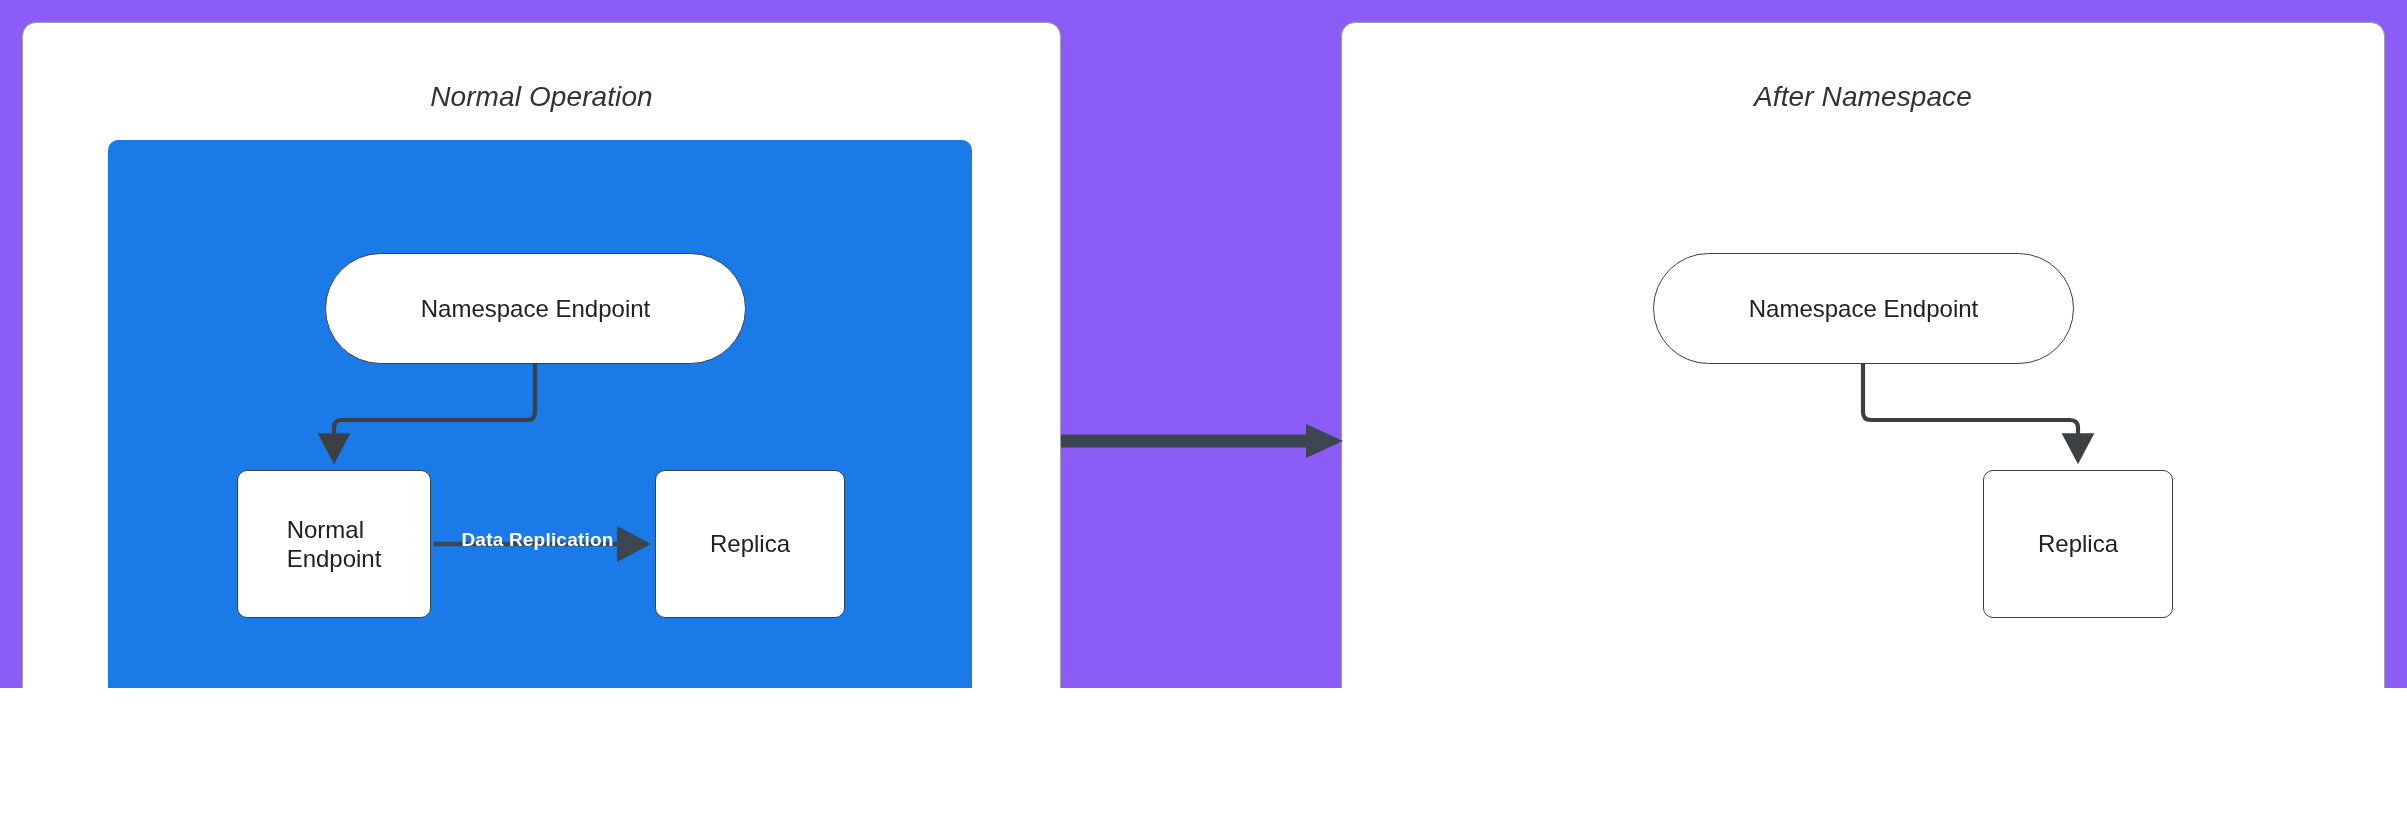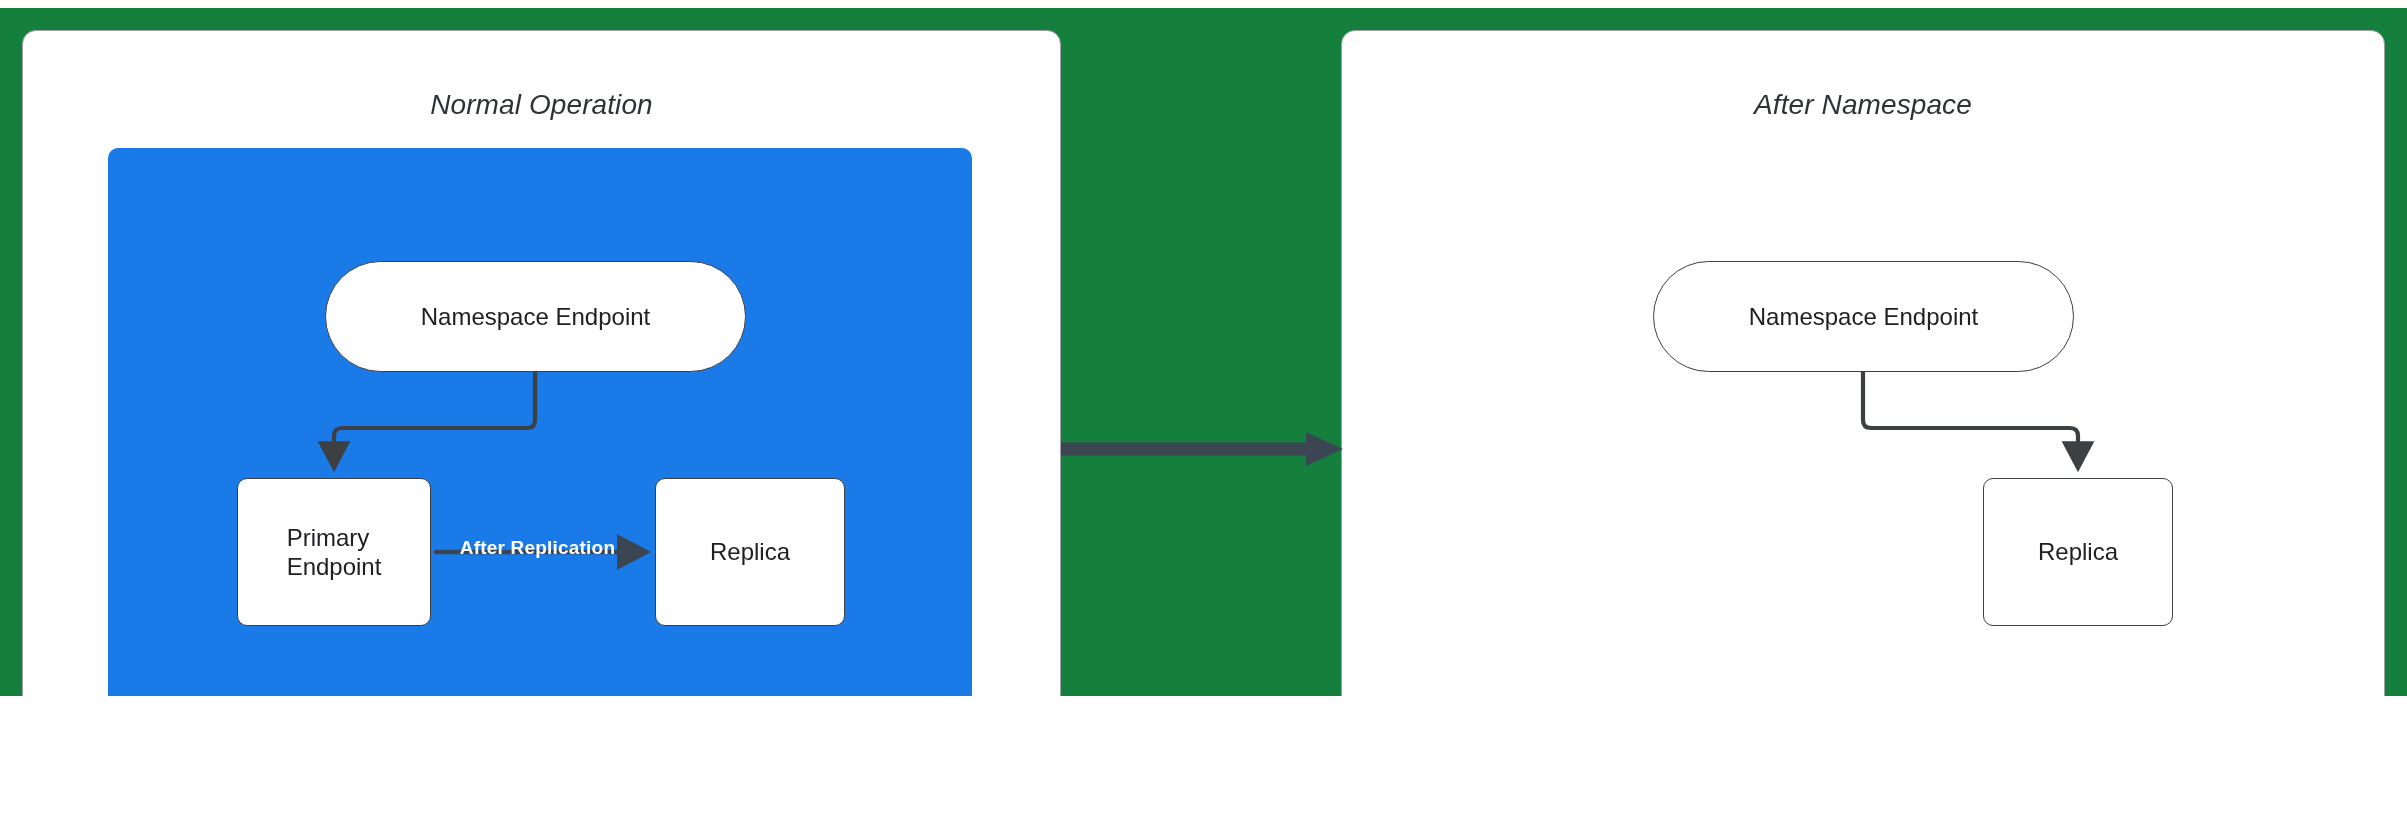--- a/index.html
+++ b/index.html
@@ -9,23 +9,22 @@
   }
   body {
     font-family: "Liberation Sans", sans-serif;
     -webkit-font-smoothing: antialiased;
   }
 
   #stage {
     position: relative;
     width: 2407px;
     height: 688px;
-    background: #15803d;
+    background: #8b5cf6;
     overflow: hidden;
-    margin-top: 8px;
   }
 
   
   .panel {
     position: absolute;
     box-sizing: border-box;
     background: #ffffff;
     border: 1.6px solid #9aa0a6;
     border-radius: 14px;
   }
@@ -148,29 +147,29 @@
       <path d="M 1863 364 L 1863 412 Q 1863 420 1871 420 L 2070 420 Q 2078 420 2078 428 L 2078 455" fill="none" stroke="#3c4043" stroke-width="4.2" stroke-linecap="round" stroke-linejoin="round" marker-end="url(#arrowSmall)"></path>
     </g>
 
     <g>
       <path d="M 1061 441 L 1314 441" fill="none" stroke="#3c4653" stroke-width="13" stroke-linecap="butt"></path>
       <path d="M 1306 424 L 1343 441 L 1306 458 z" fill="#3c4653"></path>
     </g>
   </svg>
 
   <div style="position:absolute; left:434px; top:529px; width:207px; text-align:center;
-              font-size:19px; font-weight:bold; color:#ffffff; z-index:6; letter-spacing:0.2px;">After Replication</div>
+              font-size:19px; font-weight:bold; color:#ffffff; z-index:6; letter-spacing:0.2px;">Data Replication</div>
 
   <div class="node pill" id="node-endpoint-left">
     <span>Namespace Endpoint</span>
   </div>
 
   <div class="node boxy" id="node-primary">
     <span>
-      <span>Primary</span><br>
+      <span>Normal</span><br>
       <span>Endpoint</span>
     </span>
   </div>
 
   <div class="node boxy" id="node-replica-left">
     <span>Replica</span>
   </div>
 
   <div class="node pill" id="node-endpoint-right">
     <span>Namespace Endpoint</span>

